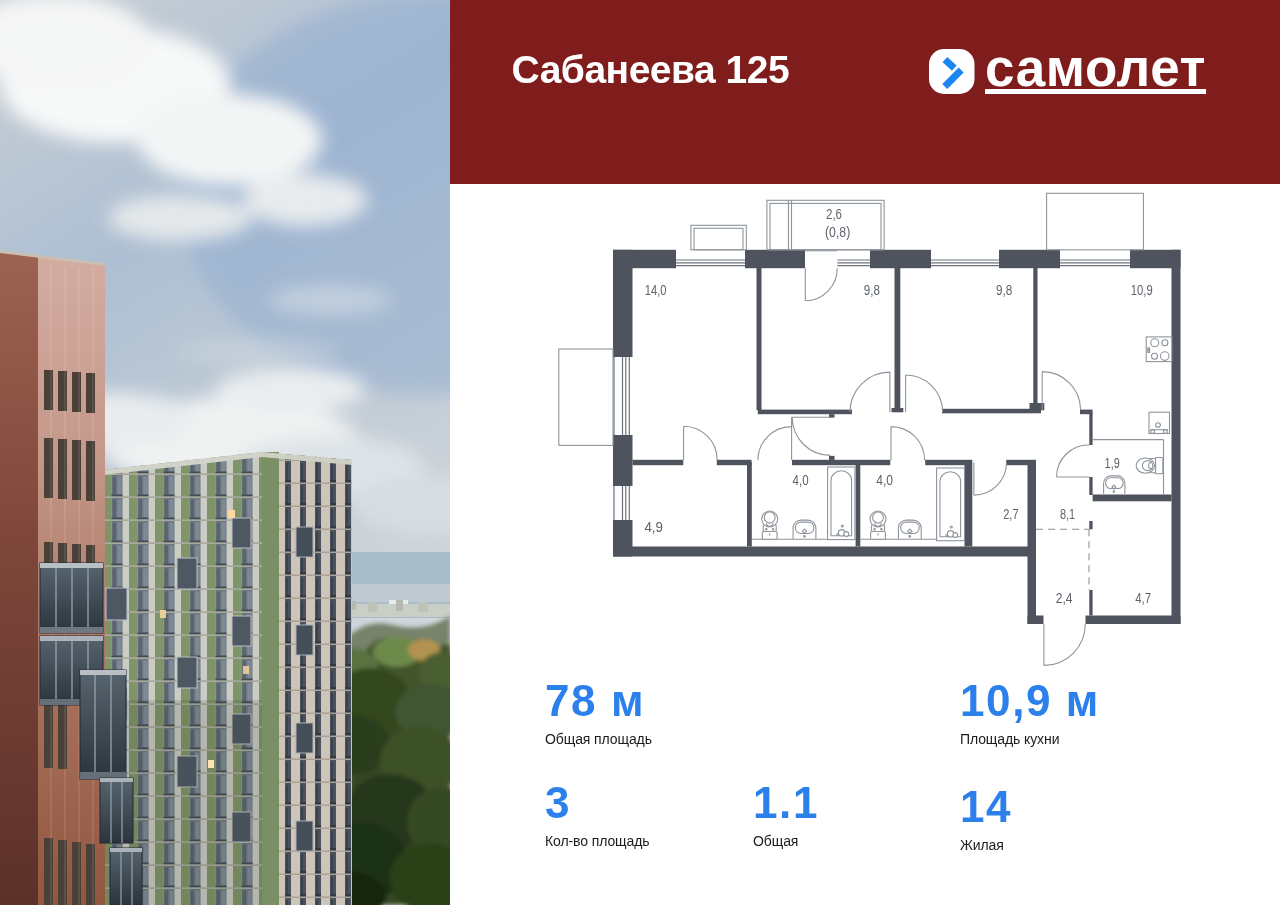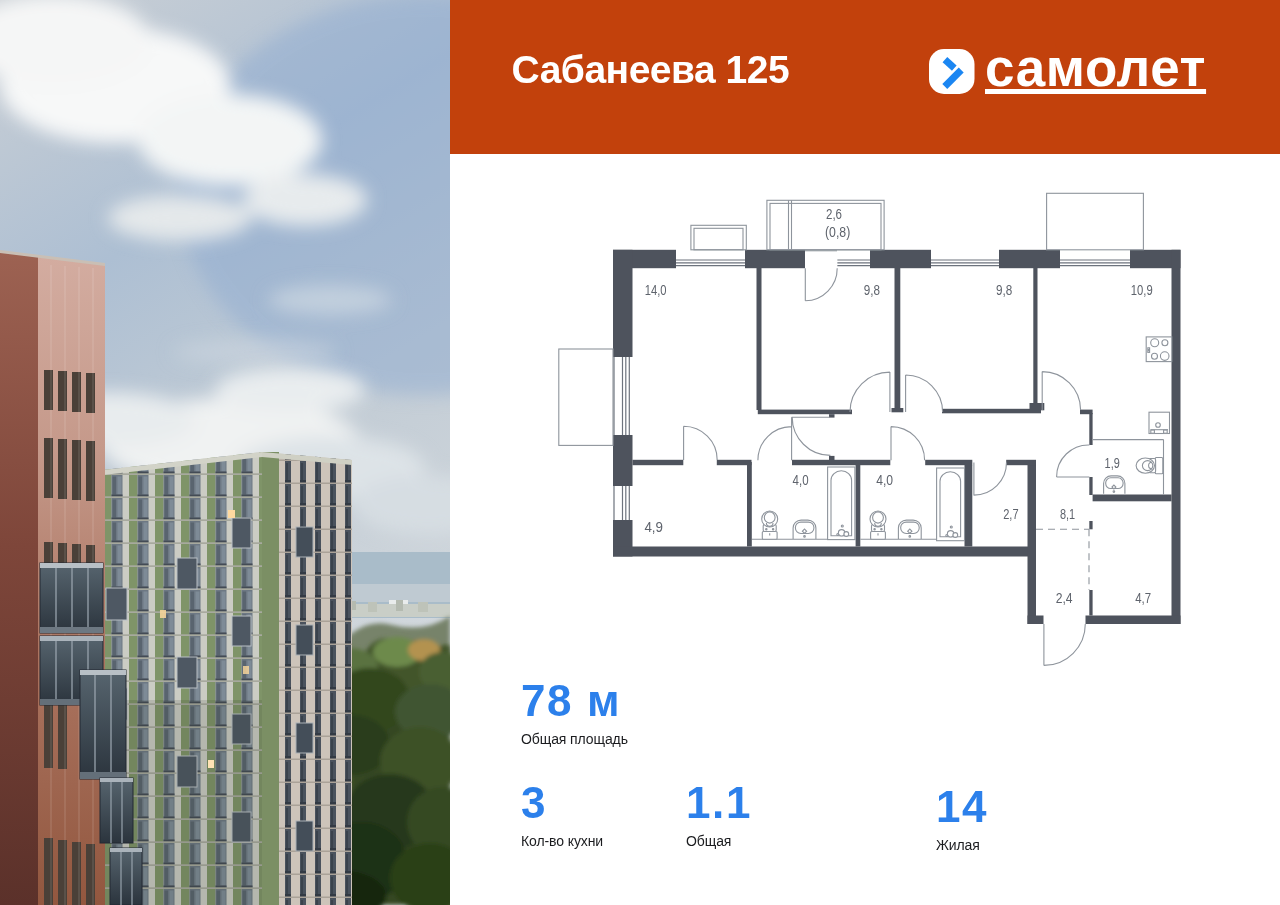--- a/index.html
+++ b/index.html
@@ -1,24 +1,24 @@
 <!DOCTYPE html>
 <html><head>
 <meta charset="utf-8">
 <style>
   html,body{margin:0;padding:0;}
   .page{position:relative;width:1280px;height:905px;background:#ffffff;overflow:hidden;
         font-family:"Liberation Sans", sans-serif;}
-  .header{position:absolute;left:450px;top:0;width:830px;height:154px;background:#c2410c;}
+  .header{position:absolute;left:450px;top:0;width:830px;height:184px;background:#7f1d1d;}
   .title{position:absolute;left:61.5px;top:50px;font-size:39px;font-weight:700;color:#ffffff;
          letter-spacing:-0.5px;line-height:39px;white-space:nowrap;}
   .logo{position:absolute;left:479px;top:49px;width:341px;height:46px;}
   .logoword{position:absolute;left:56px;top:-8.5px;font-size:53px;font-weight:700;color:#ffffff;
             letter-spacing:0.6px;line-height:53px;text-decoration:underline;}
-  .stat{position:absolute;white-space:nowrap;}
+  .stat{position:absolute;white-space:nowrap;margin-left:24px;}
   .stat .v{font-size:44px;font-weight:700;color:#2c80eb;line-height:44px;letter-spacing:1.6px;}
   .stat .l{font-size:14px;font-weight:400;color:#1b1c1f;line-height:18px;margin-top:6.5px;letter-spacing:-0.1px;}
   svg text{font-family:"Liberation Sans", sans-serif;}
 </style>
 </head>
 <body>
 <div class="page">
 
 <svg id="photo" width="450" height="905" viewBox="0 0 450 905" style="position:absolute;left:0;top:0;">
   <defs>
@@ -483,27 +483,31 @@
   <text x="1135.2" y="603.2" textLength="15.9" lengthAdjust="spacingAndGlyphs">4,7</text>
 </g>
 </svg>
 
 <div class="stat" style="left:521px;top:679.3px;">
   <div class="v">78 м</div>
   <div class="l">Общая площадь</div>
 </div>
 
 
+<div class="stat" style="left:936px;top:679.3px;">
+  <div class="v">10,9 м</div>
+  <div class="l">Площадь кухни</div>
+</div>
 
 <div class="stat" style="left:521px;top:781.3px;">
   <div class="v">3</div>
-  <div class="l">Кол-во кухни</div>
-</div>
-
-<div class="stat" style="left:686px;top:781.3px;">
+  <div class="l">Кол-во площадь</div>
+</div>
+
+<div class="stat" style="left:729px;top:781.3px;">
   <div class="v">1.1</div>
   <div class="l">Общая</div>
 </div>
 
 <div class="stat" style="left:936px;top:785px;">
   <div class="v">14</div>
   <div class="l">Жилая</div>
 </div>
 
 </div>

